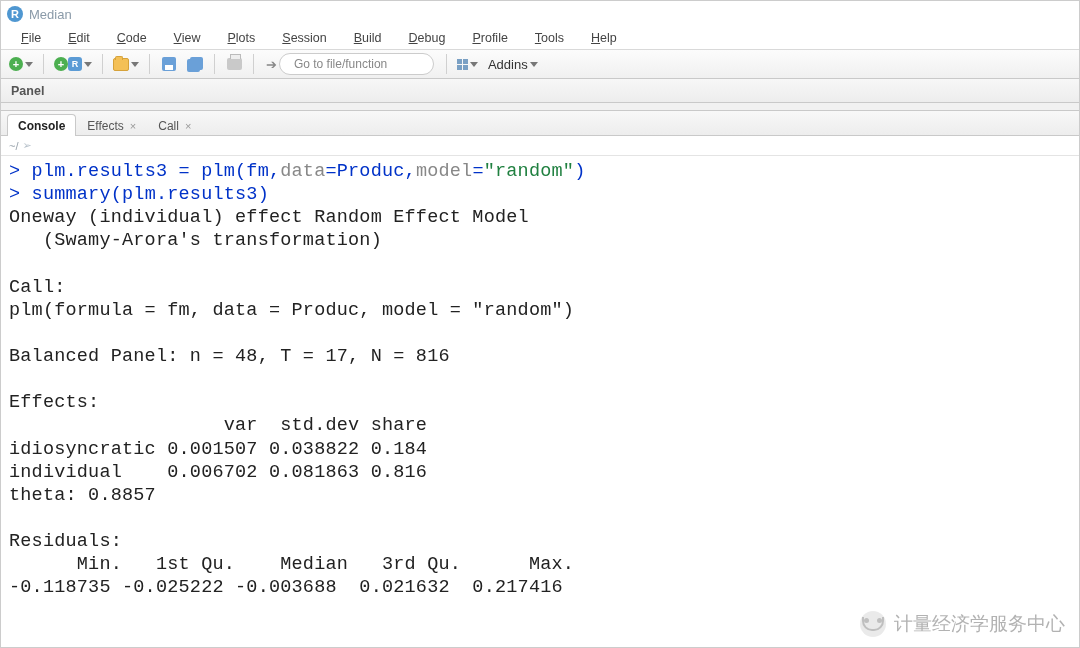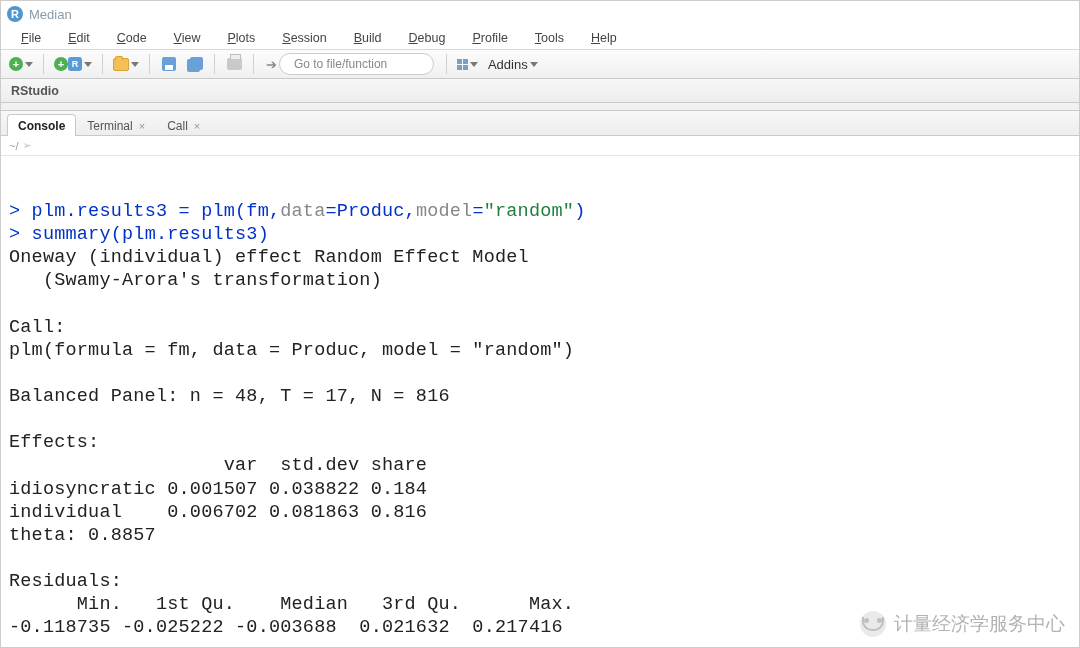--- a/index.html
+++ b/index.html
@@ -125,21 +125,20 @@
   }
   .subbar .sym{font-style:normal;}
   .console{
     font-family: "Lucida Console","Courier New",monospace;
     font-size:18.5px;
     line-height:1.25;
     padding:4px 8px;
     white-space:pre;
     color:#222;
     letter-spacing:0.2px;
-    margin-top:40px;
   }
   .console .prompt{color:#0032c8;}
   .console .cmd{color:#0032c8;}
   .console .arg{color:#888;}
   .console .str{color:#208040;}
   .watermark{
     position:absolute;right:14px;bottom:10px;
     display:flex;align-items:center;gap:8px;
     color:#999;font-size:19px;opacity:0.75;
     font-family:"Microsoft YaHei","SimSun",sans-serif;
@@ -226,30 +225,30 @@
       </div>
     <div class="triangle-down"></div>
   </div>
   <div class="tbtn addins">
     <span>Addins</span>
     <div class="triangle-down"></div>
   </div>
 </div>
 
 <div class="pane-header">
-  <span>RStudio</span>
+  <span>Panel</span>
 </div>
 <div class="gap"></div>
 
 <div class="tabstrip">
   <div class="tab active">
     <span>Console</span>
   </div>
   <div class="tab">
-    <span>Terminal</span>
+    <span>Effects</span>
     <span class="x">×</span>
   </div>
   <div class="tab">
     <span>Call</span>
     <span class="x">×</span>
   </div>
 </div>
 
 <div class="subbar">
   <span class="sym">~/</span>

